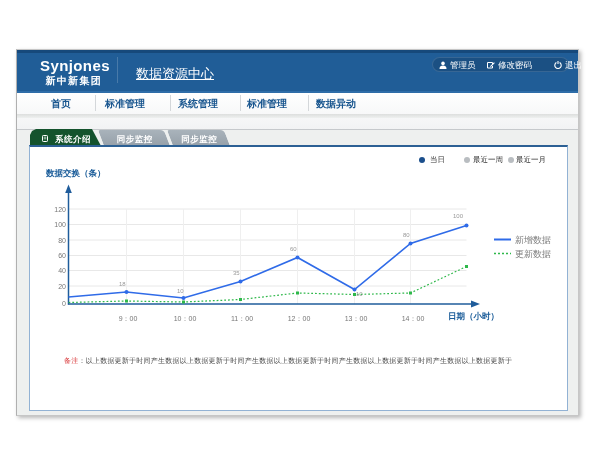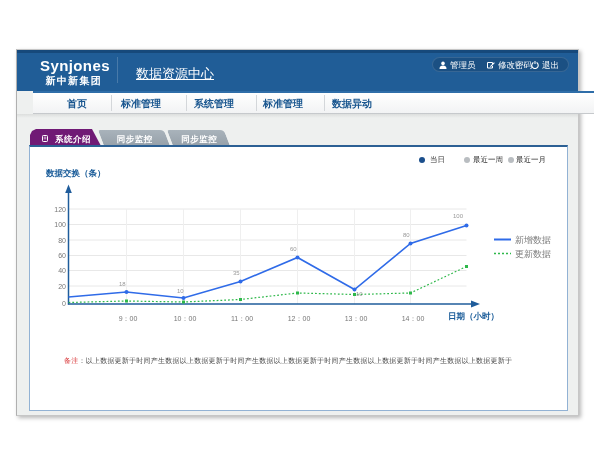--- a/index.html
+++ b/index.html
@@ -8,26 +8,26 @@
   
   .hdr{position:absolute;left:0;top:0;width:100%;height:41px;background:#205d97;border-top:3px solid #16497b;box-sizing:border-box;padding-left:43px;}
   .logo1{position:absolute;left:23px;top:3.5px;color:#fff;font-size:15px;font-weight:bold;letter-spacing:0.4px;}
   .logo2{position:absolute;left:28.5px;top:21px;color:#fff;font-size:10px;font-weight:bold;letter-spacing:1.3px;}
   .hdiv{position:absolute;left:100px;top:3.5px;width:1px;height:26px;background:rgba(255,255,255,0.18);}
   .htitle{position:absolute;left:119px;top:12px;color:#fff;font-size:13px;text-decoration:underline;}
   .pill{position:absolute;left:415px;top:3.5px;width:137px;height:15px;background:rgba(8,35,62,0.22);border:1px solid rgba(255,255,255,0.13);border-radius:9px;box-sizing:border-box;}
   .pitem{position:absolute;top:0;height:13px;color:#fff;font-size:8.5px;line-height:14px;white-space:nowrap;}
   .pitem svg{vertical-align:-1px;margin-right:3px;}
   
-  .nav{position:absolute;left:16px;top:41px;width:100%;height:23px;background:linear-gradient(#ffffff,#f2f3f4);border-top:2px solid #2e6da8;border-bottom:1px solid #c6c9cc;box-sizing:border-box;}
+  .nav{position:absolute;left:0;top:41px;width:100%;height:39px;background:linear-gradient(#ffffff,#f2f3f4);border-top:2px solid #2e6da8;border-bottom:1px solid #c6c9cc;box-sizing:border-box;}
   .nitem{position:absolute;top:4px;transform:translateX(-50%);color:#19568f;font-size:10px;font-weight:bold;}
   .nsep{position:absolute;top:2px;width:1px;height:16px;background:#d4d7da;}
   .navshadow{position:absolute;left:0;top:64px;width:100%;height:4px;background:linear-gradient(#dcdedd,#eef0ef);}
   
-  .tab1{position:absolute;left:13px;top:79px;width:71px;height:17px;background:#701a75;clip-path:polygon(0 6px,2px 2px,6px 0,calc(100% - 9px) 0,100% 100%,0 100%);}
+  .tab1{position:absolute;left:13px;top:79px;width:71px;height:17px;background:#14532d;clip-path:polygon(0 6px,2px 2px,6px 0,calc(100% - 9px) 0,100% 100%,0 100%);}
   .tab1 .txt{position:absolute;left:25px;top:5px;color:#fff;font-size:8.5px;font-weight:bold;letter-spacing:0.5px;}
   .tabg{position:absolute;top:80px;height:16px;background:linear-gradient(#a9b3bb,#96a0a9);transform:skewX(21deg);border-radius:4px 4px 0 0;border-left:2px solid #eef0ef;box-sizing:border-box;}
   .tabg .txt{position:absolute;left:0;width:100%;text-align:center;top:4px;color:#fff;font-size:8.5px;font-weight:bold;letter-spacing:0.5px;transform:skewX(-21deg);}
   
   .panel{position:absolute;left:12px;top:95px;width:539px;height:266px;background:#ffffff;border:1px solid #92b2d4;border-top:2px solid #2c6094;box-sizing:border-box;}
   
   .radio{position:absolute;width:6px;height:6px;border-radius:50%;top:107px;}
   .rlbl{position:absolute;top:105px;font-size:7.5px;color:#333;}
   .note{position:absolute;left:47px;top:306px;font-size:7px;color:#4a4a4a;letter-spacing:0.23px;}
   .note b{color:#d9383a;font-weight:normal;}
@@ -43,21 +43,21 @@
     <div class="htitle">数据资源中心</div>
     <div class="pill">
       <div class="pitem" style="left:6px;"><svg width="8" height="8" viewBox="0 0 8 8">
             <circle cx="4" cy="2.4" r="1.8" fill="#fff"></circle>
             <path d="M0.5 8 C0.5 5.6 2 4.6 4 4.6 C6 4.6 7.5 5.6 7.5 8 Z" fill="#fff"></path>
           </svg>管理员</div>
       <div class="pitem" style="left:54px;"><svg width="8" height="8" viewBox="0 0 8 8">
             <path d="M0.5 1.5 h5 v2 M5.5 5 v2 h-5 v-5.5" stroke="#fff" stroke-width="1" fill="none"></path>
             <path d="M3 5.2 L7 1.2 L7.8 2 L3.8 6 Z" fill="#fff"></path>
           </svg>修改密码</div>
-      <div class="pitem" style="left:98px;text-align:center;"><svg width="8" height="8" viewBox="0 0 8 8">
+      <div class="pitem" style="left:121px;text-align:center;"><svg width="8" height="8" viewBox="0 0 8 8">
             <path d="M2.4 1.6 A3.2 3.2 0 1 0 5.6 1.6" stroke="#fff" stroke-width="1.1" fill="none"></path>
             <path d="M4 0 v3" stroke="#fff" stroke-width="1.1"></path>
           </svg>退出</div>
     </div>
   </div>
   <div class="nav">
     <div class="nitem" style="left:44px;">首页</div>
     <div class="nitem" style="left:108px;">标准管理</div>
     <div class="nitem" style="left:181px;">系统管理</div>
     <div class="nitem" style="left:250px;">标准管理</div>

